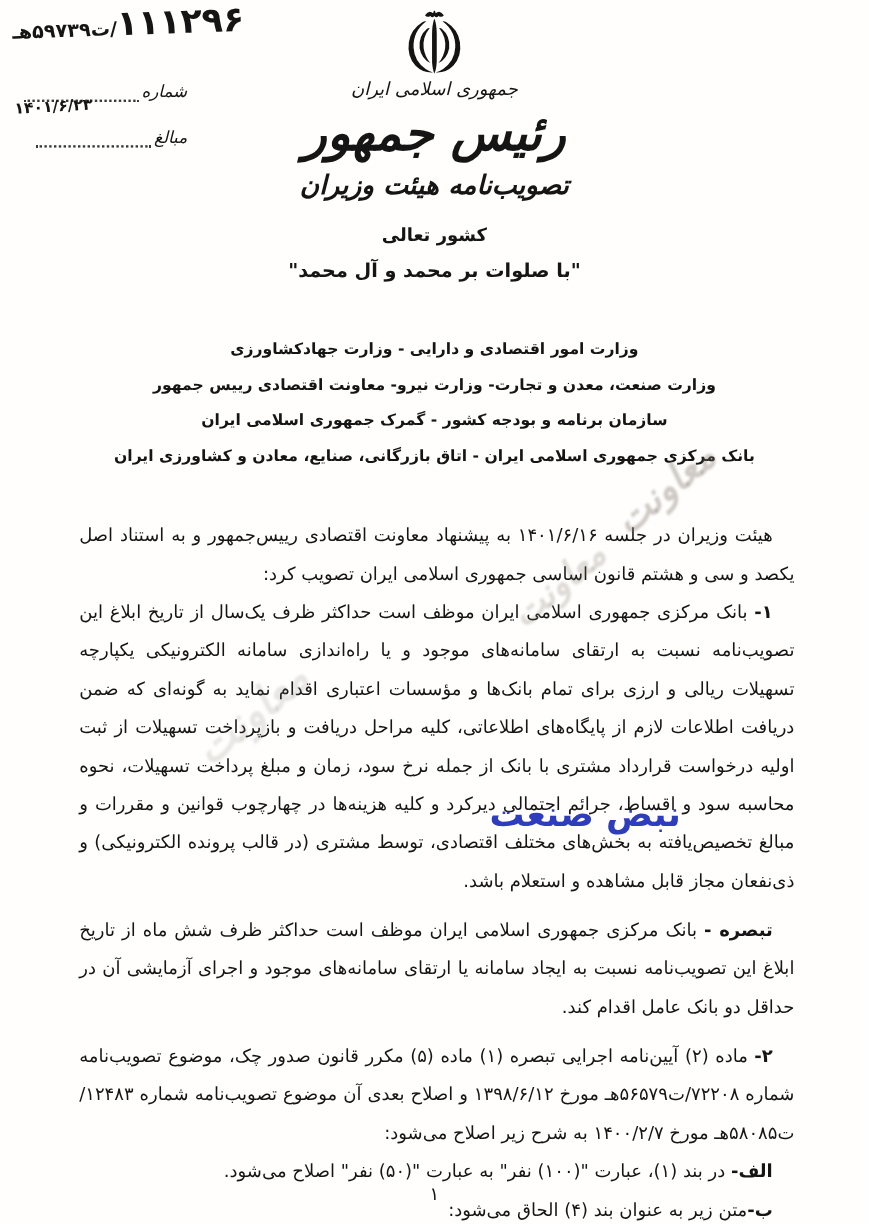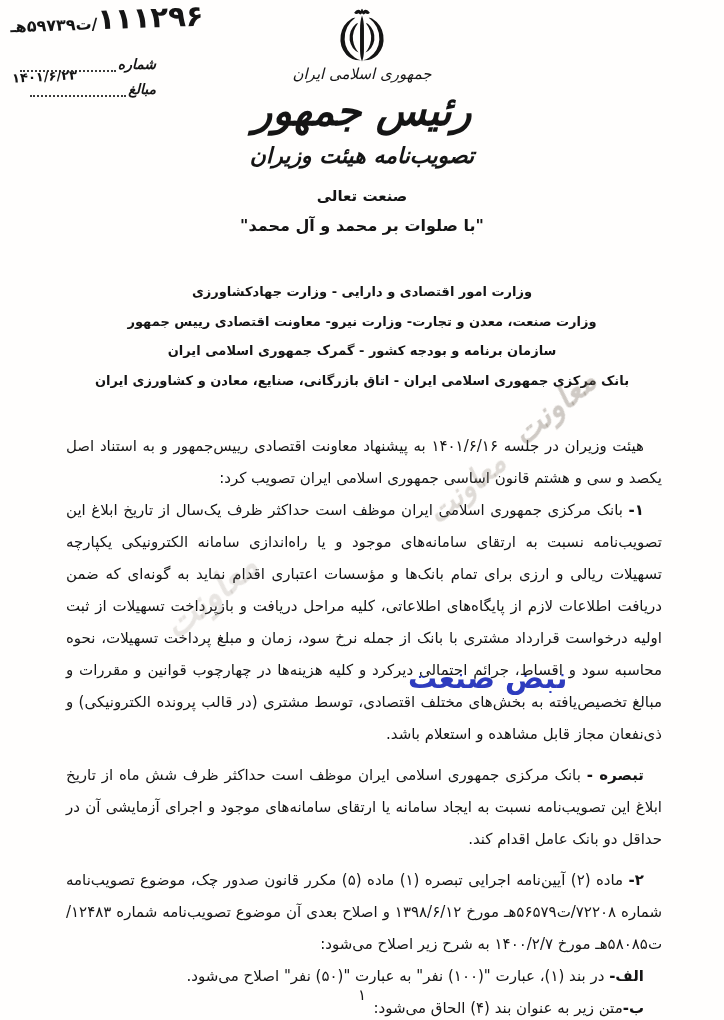--- a/index.html
+++ b/index.html
@@ -30,21 +30,21 @@
 
   
   .corner-form {
     position: absolute;
     top: 56px; left: 6px;
     width: 150px;
     direction: rtl;
     font-size: 13px;
   }
   .form-row { display: flex; align-items: flex-end; justify-content: flex-start; margin-bottom: 9px; position: relative; }
-  .form-label { font-weight: bold; font-style: italic; font-size: 14px; margin-left: 2px; }
+  .form-label { font-weight: normal; font-style: italic; font-size: 14px; margin-left: 2px; margin-top: 13px; }
   .dots { display: inline-block; width: 96px; height: 11px; border-bottom: 2px dotted #3a3a3a; }
   .date-hand {
     position: absolute;
     left: 6px; top: -12px;
     direction: ltr;
     font-size: 13px;
     font-weight: bold;
     letter-spacing: 2px;
     transform: rotate(-3deg);
     white-space: nowrap;
@@ -155,21 +155,21 @@
         <path d="M38 31 Q27 45 29 61 Q31 74 39 83 Q26 77 23 61 Q21 43 34 32 Q36 30.5 38 31 Z"></path>
         <path d="M52 31 Q63 45 61 61 Q59 74 51 83 Q64 77 67 61 Q69 43 56 32 Q54 30.5 52 31 Z"></path>
 
         <path d="M33 21 Q13 36 14 60 Q15 80 32 92 Q37 95.5 43 97 Q28 98 17 87 Q4 73 7 52 Q10 33 27 22.5 Q30 20.5 33 21 Z"></path>
         <path d="M57 21 Q77 36 76 60 Q75 80 58 92 Q53 95.5 47 97 Q62 98 73 87 Q86 73 83 52 Q80 33 63 22.5 Q60 20.5 57 21 Z"></path>
       </g>
     </svg>
     <div class="h-country">جمهوری اسلامی ایران</div>
     <div class="h-office">رئیس جمهور</div>
     <div class="h-doctype">تصویب‌نامه هیئت وزیران</div>
-    <div class="h-basmala">صنعت تعالی</div>
+    <div class="h-basmala">کشور تعالی</div>
     <div class="h-salutation">"با صلوات بر محمد و آل محمد"</div>
   </div>
 
   <div class="recipients" id="recipients">
       <div>وزارت امور اقتصادی و دارایی - وزارت جهادکشاورزی</div>
       <div>وزارت صنعت، معدن و تجارت- وزارت نیرو- معاونت اقتصادی رییس جمهور</div>
       <div>سازمان برنامه و بودجه کشور - گمرک جمهوری اسلامی ایران</div>
       <div>بانک مرکزی جمهوری اسلامی ایران - اتاق بازرگانی، صنایع، معادن و کشاورزی ایران</div>
     </div>
 

